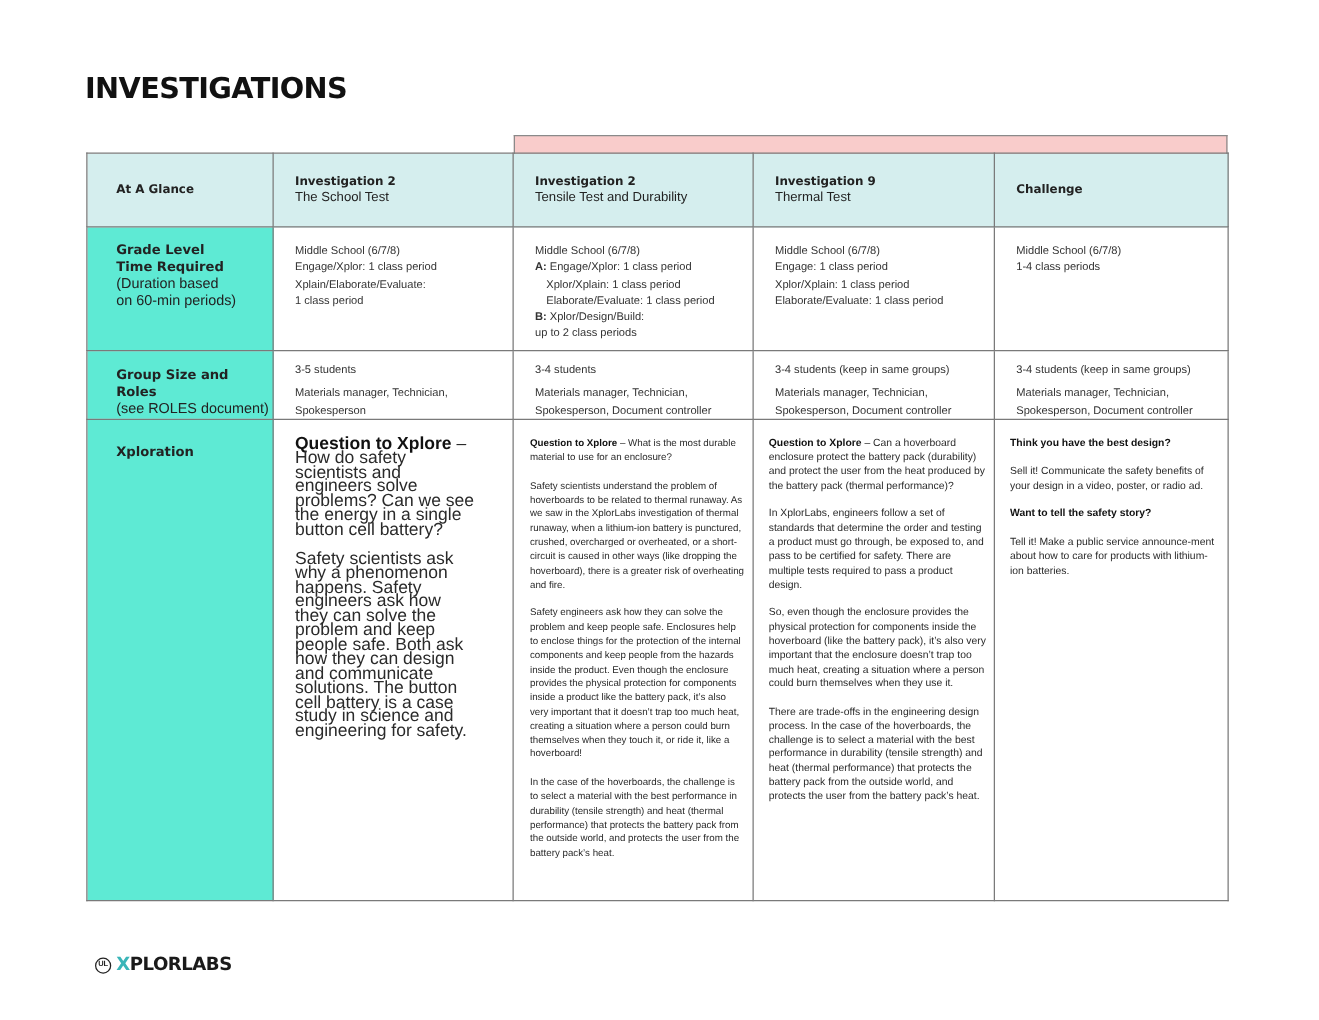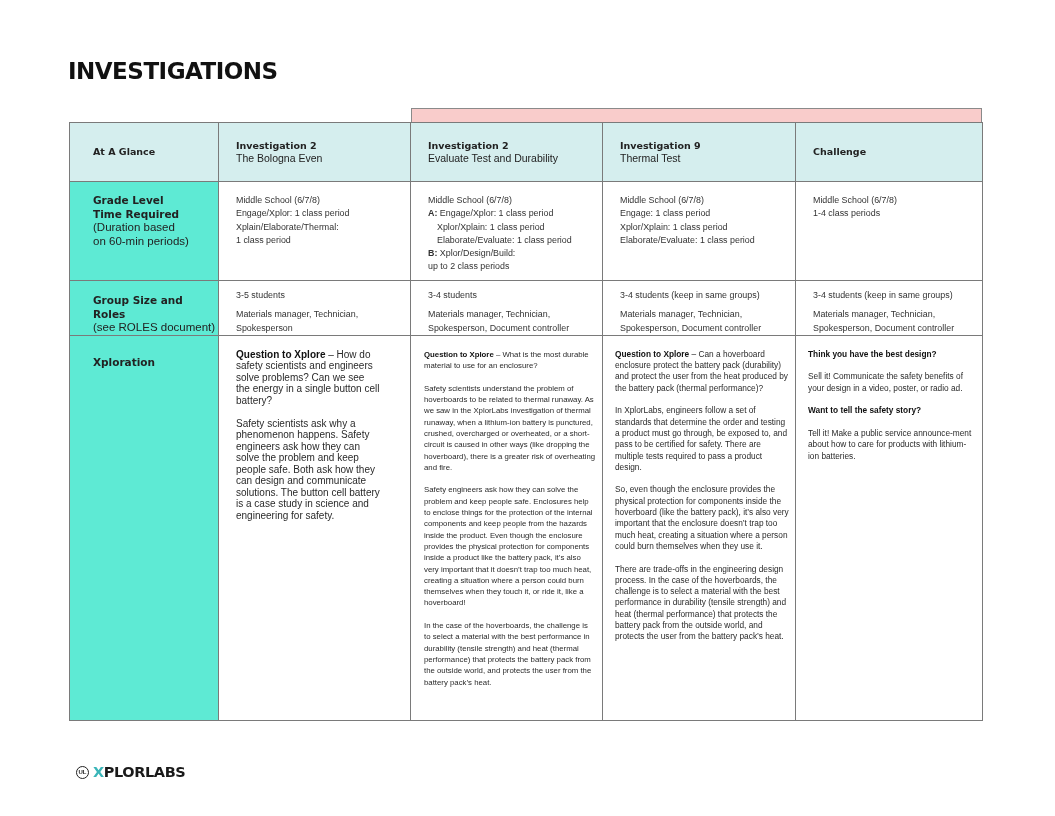--- a/index.html
+++ b/index.html
@@ -51,27 +51,27 @@
   <tbody>
       <tr class="head">
     <td>
       <div class="head-inner first">
             <span class="head-title">At A Glance</span>
           </div>
     </td>
     <td>
       <div class="head-inner">
         <span class="head-title">Investigation 2</span>
-        <span class="head-sub">The Bologna Even</span>
+        <span class="head-sub">The School Test</span>
       </div>
     </td>
     <td>
       <div class="head-inner">
         <span class="head-title">Investigation 2</span>
-        <span class="head-sub">Evaluate Test and Durability</span>
+        <span class="head-sub">Tensile Test and Durability</span>
       </div>
     </td>
     <td>
       <div class="head-inner">
         <span class="head-title">Investigation 9</span>
         <span class="head-sub">Thermal Test</span>
       </div>
     </td>
     <td>
       <div class="head-inner">
@@ -86,21 +86,21 @@
         <b>Grade Level</b>
         <b>Time Required</b>
         <span>(Duration based</span><br>
         <span>on 60-min periods)</span>
       </div>
     </td>
     <td>
       <div class="cell">
         <p>Middle School (6/7/8)</p>
         <p>Engage/Xplor: 1 class period</p>
-        <p>Xplain/Elaborate/Thermal:</p>
+        <p>Xplain/Elaborate/Evaluate:</p>
         <p>1 class period</p>
       </div>
     </td>
     <td>
       <div class="cell">
         <p>Middle School (6/7/8)</p>
         <p><b>A:</b> <span>Engage/Xplor: 1 class period</span></p>
         <p class="indent">Xplor/Xplain: 1 class period</p>
         <p class="indent">Elaborate/Evaluate: 1 class period</p>
         <p><b>B:</b> <span>Xplor/Design/Build:</span></p>
@@ -164,21 +164,21 @@
     </td>
   </tr>
 
   <tr class="r-xplor">
     <td class="label-cell">
       <div class="rowlabel" style="padding-top:20px;">
         <b>Xploration</b>
       </div>
     </td>
     <td>
-      <div class="xcell" style="font-size:10px; line-height:11.5px; padding-right:30px;">
+      <div class="xcell" style="font-size:14px; line-height:11.5px; padding-right:30px;">
         <p><b>Question to Xplore</b><span> – How do safety scientists and engineers solve problems? Can we see the energy in a single button cell battery?</span></p>
         <p>Safety scientists ask why a phenomenon happens. Safety engineers ask how they can solve the problem and keep people safe. Both ask how they can design and communicate solutions.  The button cell battery is a case study in science and engineering for safety.</p>
       </div>
     </td>
     <td>
       <div class="xcell narrow">
         <p><b>Question to Xplore</b><span> – What is the most durable material to use for an enclosure?</span></p>
         <p>Safety scientists understand the problem of hoverboards to be related to thermal runaway. As we saw in the XplorLabs investigation of thermal runaway, when a lithium-ion battery is punctured, crushed, overcharged or overheated, or a short-circuit is caused in other ways (like dropping the hoverboard), there is a greater risk of overheating and fire.</p>
         <p>Safety engineers ask how they can solve the problem and keep people safe.  Enclosures help to enclose things for the protection of the internal components and keep people from the hazards inside the product. Even though the enclosure provides the physical protection for components inside a product like the battery pack, it’s also very important that it doesn’t trap too much heat, creating a situation where a person could burn themselves when they touch it, or ride it, like a hoverboard!</p>
         <p>In the case of the hoverboards, the challenge is to select a material with the best performance in durability (tensile strength) and heat (thermal performance) that protects the battery pack from the outside world, and protects the user from the battery pack’s heat.</p>

